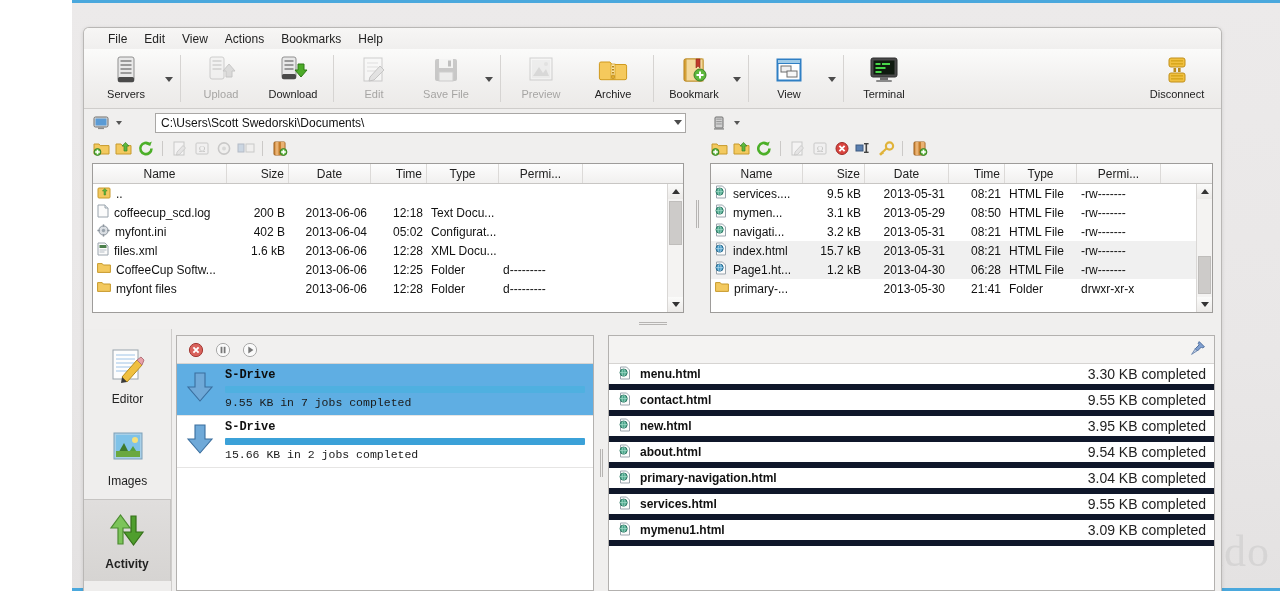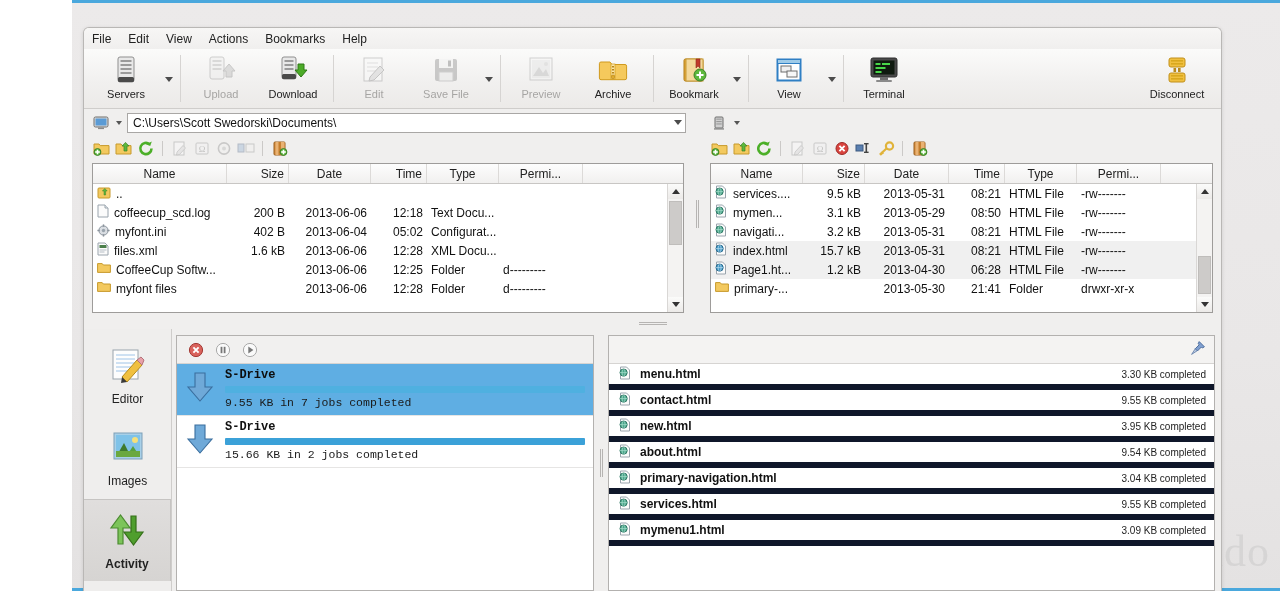--- a/index.html
+++ b/index.html
@@ -45,21 +45,21 @@
     border-bottom:none;
     border-radius:6px 6px 0 0;
     box-shadow:0 1px 4px rgba(0,0,0,.12);
     overflow:hidden;
     display:flex; flex-direction:column;
   }
 
   
   #menubar {
     height:21px; display:flex; align-items:center;
-    padding-left:0; gap:1px;
+    padding-left:16px; gap:1px;
     background:linear-gradient(180deg,#f7f6f5,#f0efee);
     flex:0 0 auto;
   }
   .menu-item {
     padding:2px 8px; font-size:12px; color:#222; cursor:default;
     border-radius:2px; white-space:nowrap;
   }
 
   
   #ribbon {
@@ -99,21 +99,21 @@
 
   .addrbar { height:26px; display:flex; align-items:center; gap:3px; padding:2px 6px 0 8px; }
   .addr-ico { width:18px; height:16px; display:flex;align-items:center;justify-content:center; }
   .addr-caret { width:11px; display:flex;align-items:center;justify-content:center; cursor:default;}
   .addr-caret .c2 { width:0;height:0;border-left:3.5px solid transparent;border-right:3.5px solid transparent;border-top:4px solid #555; }
   .addr-input {
     flex:1; height:20px; background:#fff; border:1px solid #a9a7a5;
     font-size:12px; padding:0 16px 0 5px; color:#111; line-height:18px;
     position:relative; white-space:nowrap; overflow:hidden;
   }
-  .addr-wrap { flex:1; position:relative; display:flex; }
+  .addr-wrap { flex:1; position:relative; display:flex;margin-left:28px; }
   .addr-wrap .ddarrow {
     position:absolute; right:4px; top:7px;
     width:0;height:0;border-left:4px solid transparent;border-right:4px solid transparent;border-top:5px solid #4c4c4c;
   }
 
   .iconbar { height:26px; display:flex; align-items:center; gap:3px; padding:0 8px; }
   .ib { width:19px; height:19px; display:flex; align-items:center; justify-content:center; cursor:default; border-radius:2px;}
   .ib-sep { width:1px; height:15px; background:#cbc9c7; margin:0 4px; }
 
   
@@ -214,21 +214,21 @@
   }
   #qr-head {
     height:28px; flex:0 0 auto; display:flex; align-items:center; justify-content:flex-end;
     padding-right:8px; background:#f4f3f2; border-bottom:1px solid #d6d4d2;
   }
   .qr-row {
     height:26px; display:flex; align-items:center; padding:0 8px 0 10px;
     border-bottom:6px solid #0f172a; font-size:12px; cursor:default;
   }
   .qr-row .qr-name { flex:1; font-weight:bold; color:#111; margin-left:8px; }
-  .qr-row .qr-size { color:#222; font-size:10px; }
+  .qr-row .qr-size { color:#222; font-size:14px; }
 </style>
 </head>
 <body>
 
 <div id="backdrop">
   <div id="backdrop-band"></div>
   <div id="top-blue-line"></div>
   <div id="bottom-blue-line"></div>
   <div id="watermark">ndo</div>
 </div>

